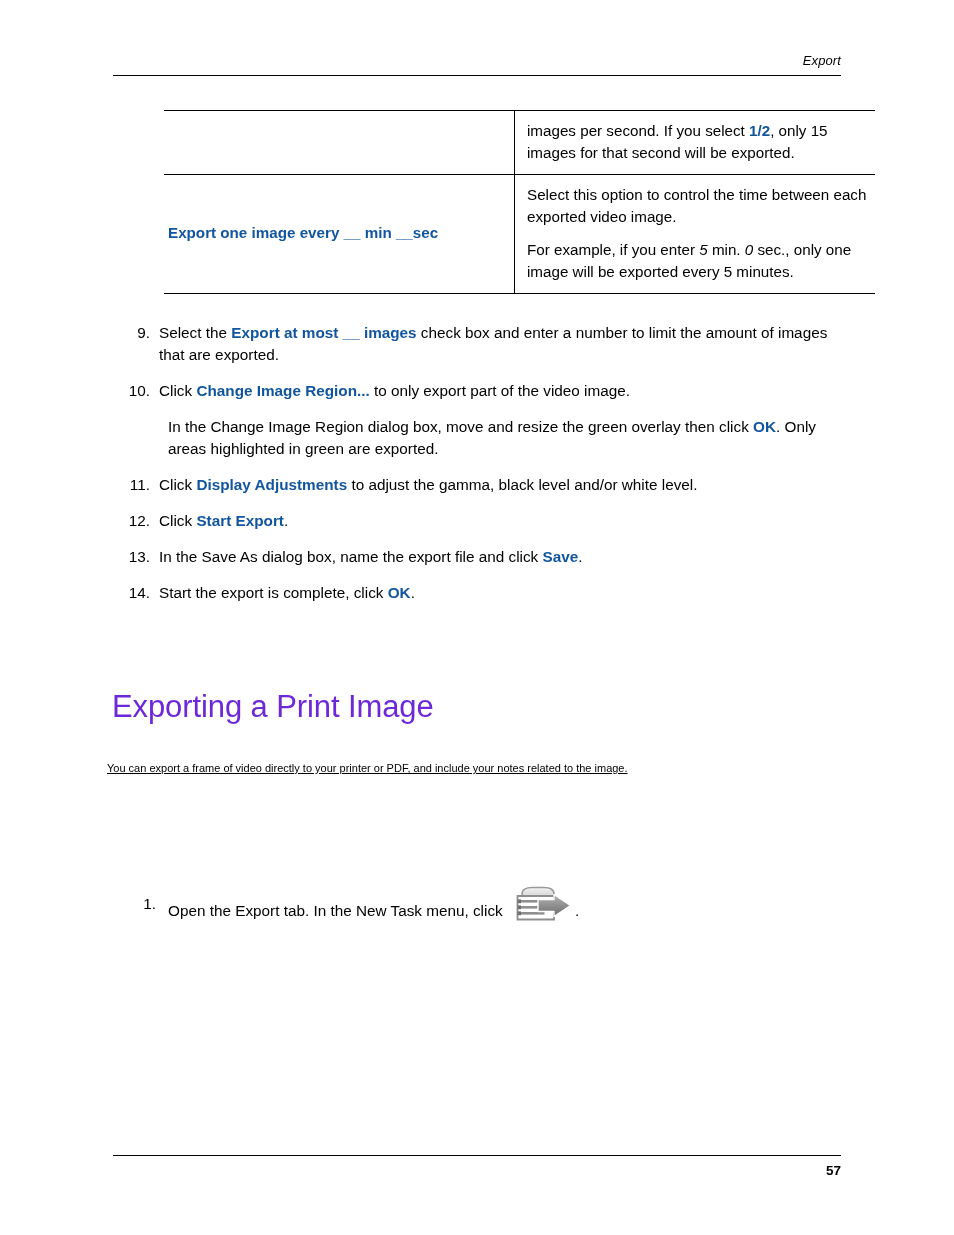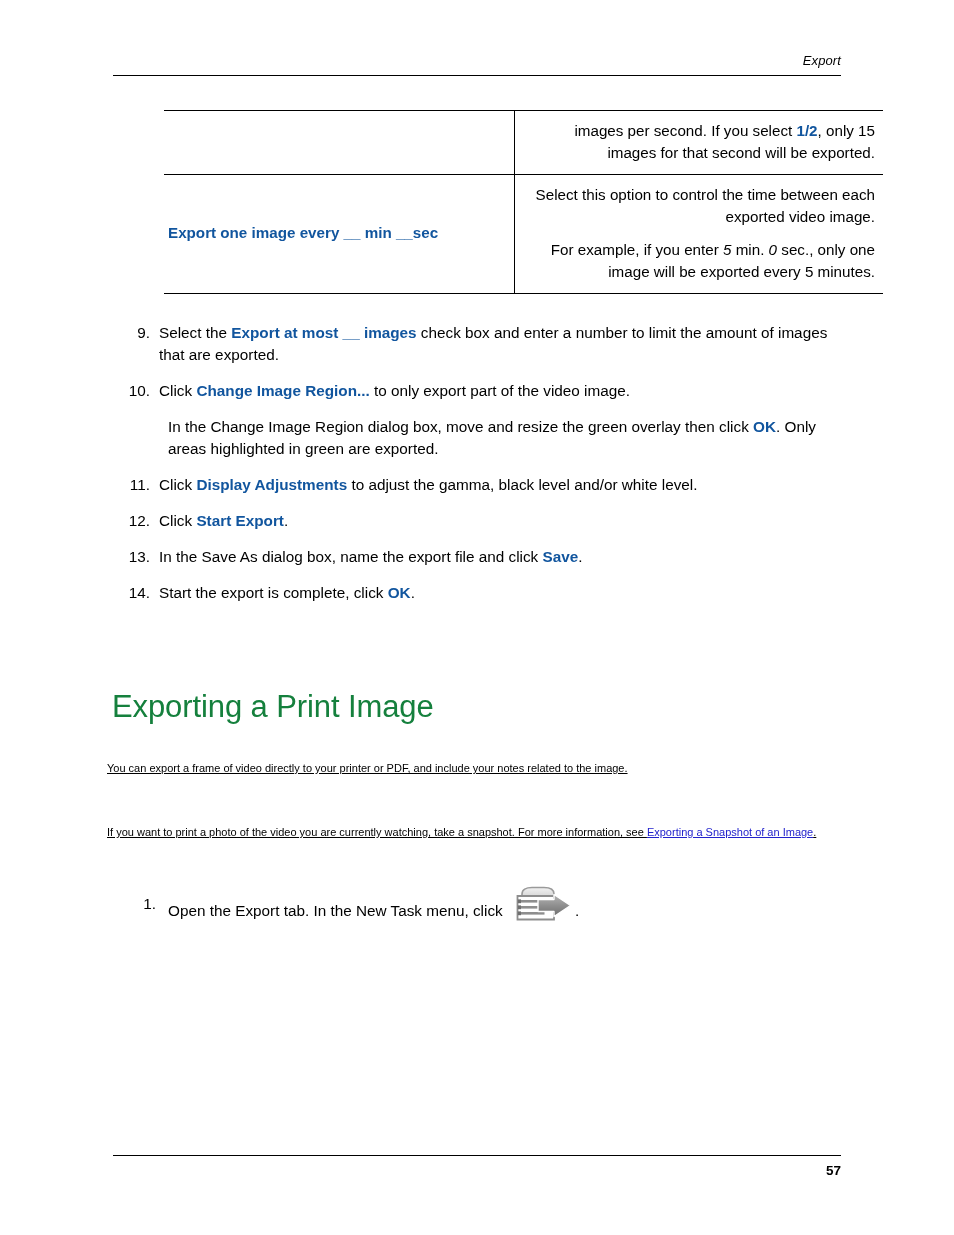--- a/index.html
+++ b/index.html
@@ -63,23 +63,22 @@
   }
   .opt-table td.col-left {
     width: 336px;
     padding-right: 10px;
     padding-left: 4px;
     border-right: 1.3px solid #000;
     vertical-align: middle;
   }
   .opt-table td.col-right {
     width: 340px;
-    padding-left: 20px;
+    padding-left: 12px;
     padding-right: 8px;
-    text-align: right;
   }
   .opt-table tr.row-top td { border-bottom: none; }
   .opt-table tr.row-bottom td { border-top: 1.3px solid #000; }
   .opt-table p {
     margin: 0 0 12px 0;
   }
   .opt-table p:last-child { margin-bottom: 0; }
   .uiterm {
     color: #11559E;
     font-weight: bold;
@@ -128,21 +127,21 @@
 
   
   .sec-heading {
     position: absolute;
     left: 112px;
     top: 688px;
     font-size: 31px;
     font-weight: normal;
     line-height: 38px;
     letter-spacing: -0.1px;
-    color: #15803d;
+    color: #6d28d9;
     margin: 0;
   }
 
   
   .body-para {
     position: absolute;
     left: 107px;
     width: 728px;
     font-size: 11px;
     line-height: 24px;
@@ -271,21 +270,20 @@
         <p><span>Start the export is complete, click </span><span class="uiterm">OK</span><span>.</span></p>
       </div>
     </div>
 
   </div>
 
   <h1 class="sec-heading">Exporting a Print Image</h1>
 
   <div class="body-para p1">You can export a frame of video directly to your printer or PDF, and include your notes related to the image.</div>
 
-  <div class="body-para p2"><span>If you want to print a photo of the video you are currently watching, take a snapshot. For more information, see </span><a class="doclink" href="#">Exporting a Snapshot of an Image</a><span>.</span></div>
 
   <div class="steps2">
     <div class="step">
       <div class="step-num">1.</div>
       <div class="step-body">
         <p><span>Open the Export tab. In the New Task menu, click </span><span class="inline-icon"><svg width="60" height="38" viewBox="0 0 60 38" xmlns="http://www.w3.org/2000/svg">
           <defs>
             <linearGradient id="gdoc" x1="0" y1="0" x2="0" y2="1">
               <stop offset="0" stop-color="#f2f2f2"></stop>
               <stop offset="1" stop-color="#d9d9d9"></stop>

